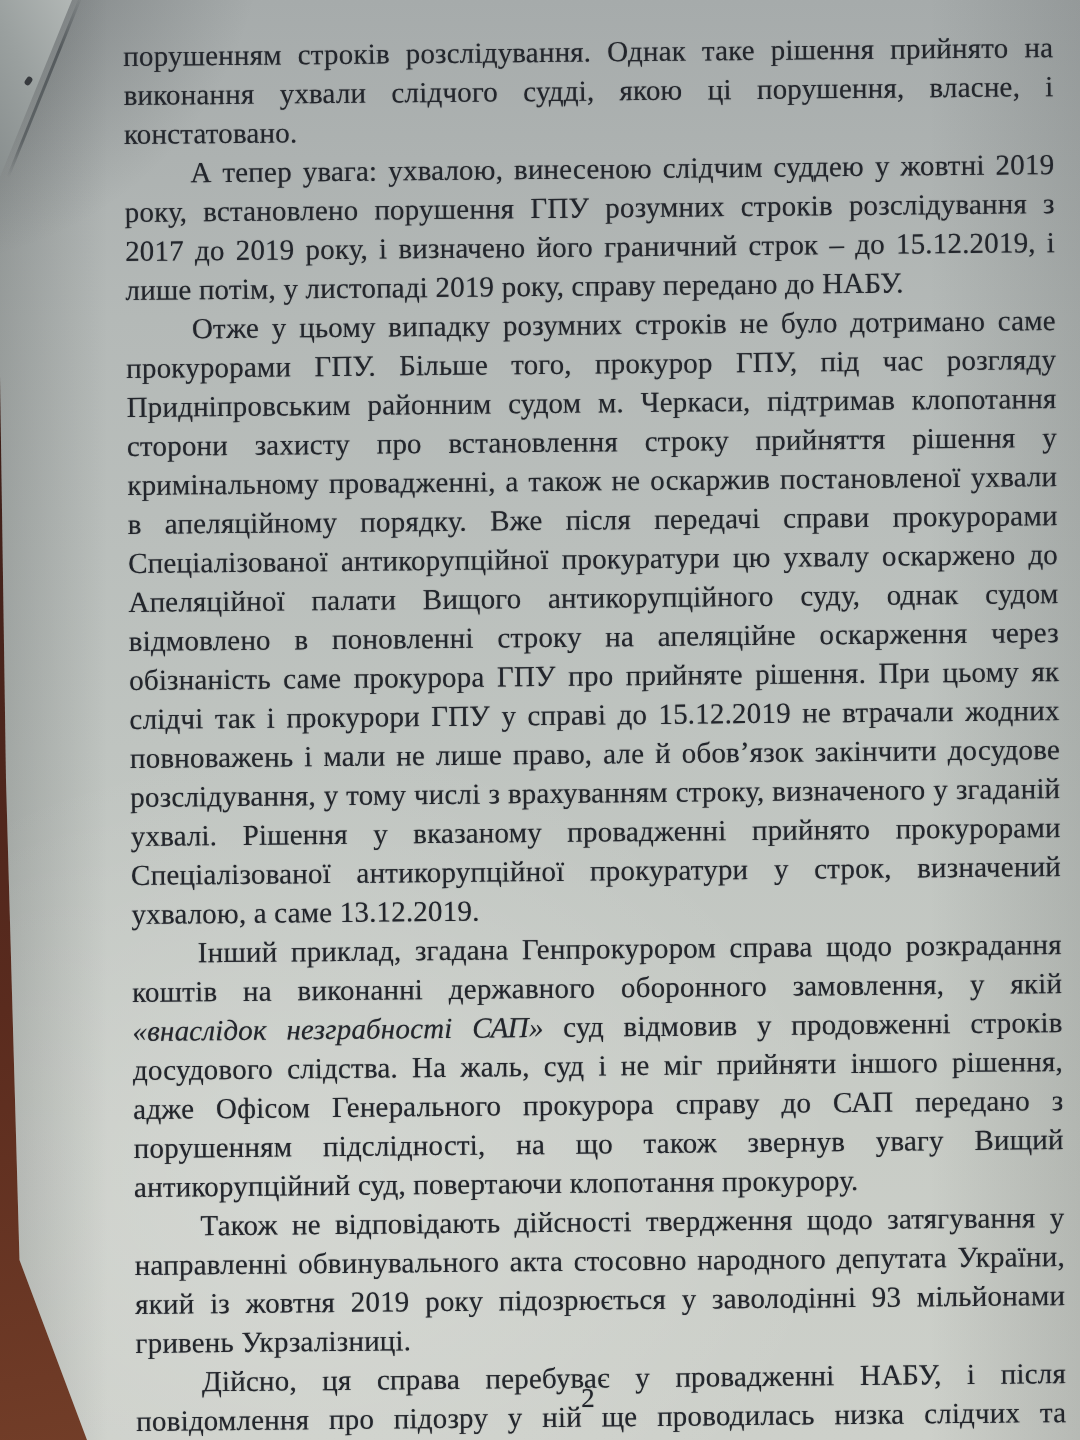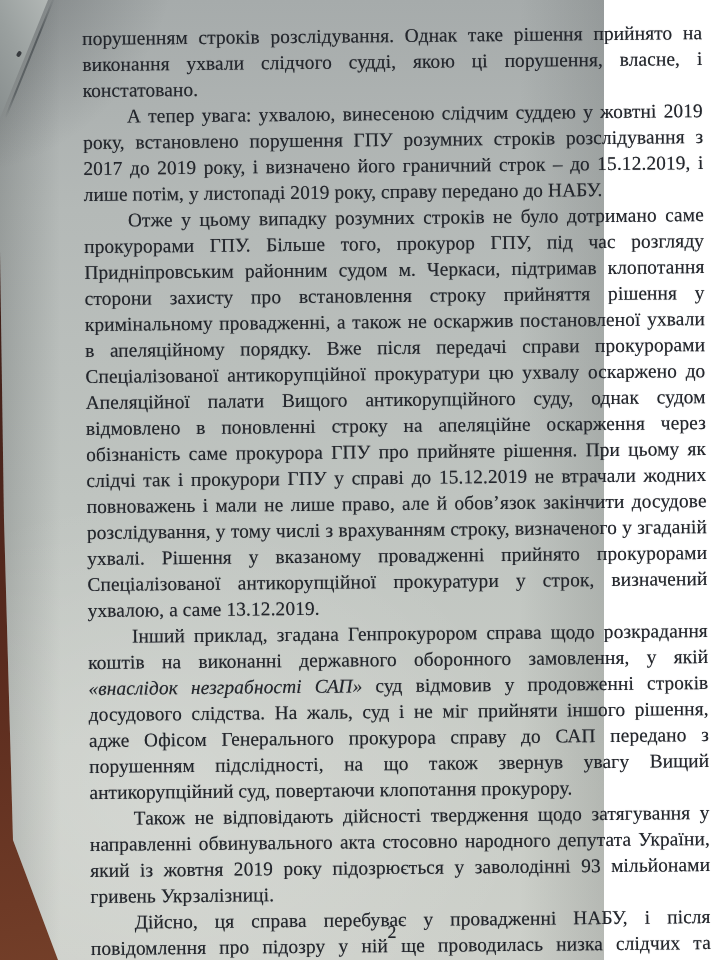--- a/index.html
+++ b/index.html
@@ -5,21 +5,21 @@
   html, body {
     margin: 0;
     padding: 0;
     width: 720px;
     height: 960px;
     overflow: hidden;
     font-family: "Liberation Serif", "DejaVu Serif", serif;
   }
   .photo {
     position: relative;
-    width: 604px;
+    width: 720px;
     height: 960px;
     background: var(--desk-dark, #331812);
   }
   
   .desk {
     position: absolute;
     inset: 0;
     background: linear-gradient(170deg,
       #23120d 0%,
       #41201a 30%,

